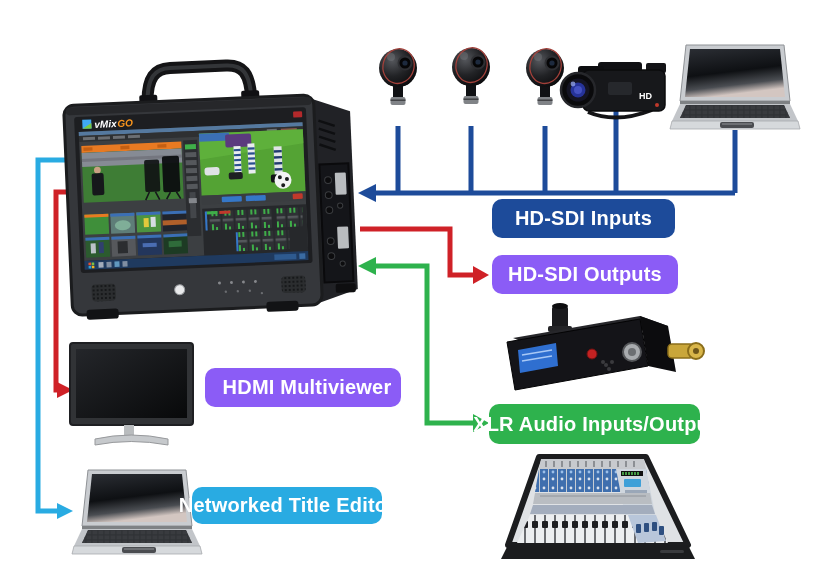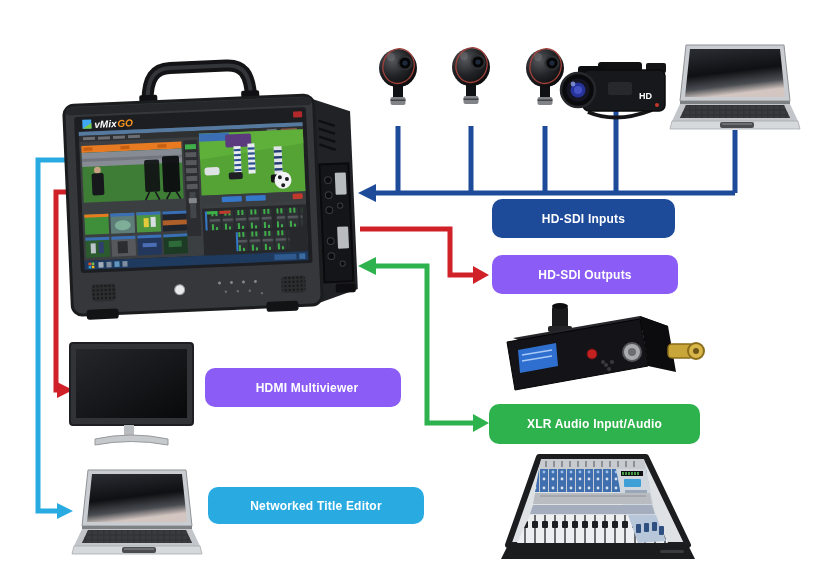--- a/index.html
+++ b/index.html
@@ -1,20 +1,20 @@
 <!DOCTYPE html>
 <html><head>
 <meta charset="utf-8">
 <style>
   html,body{margin:0;padding:0;background:#ffffff;}
   .stage{position:relative;width:824px;height:573px;background:#fff;overflow:hidden;
          font-family:"Liberation Sans",sans-serif;}
   .stage svg{position:absolute;left:0;top:0;}
   .label{position:absolute;display:flex;align-items:center;justify-content:center;
-         color:#fff;border-radius:10px;font-weight:600;font-size:12px;
+         color:#fff;border-radius:10px;font-weight:600;font-size:20px;
          letter-spacing:.2px;white-space:nowrap;}
   .label.navy{background:#1D4B9A;}
   .label.red{background:#8b5cf6;}
   .label.green{background:#2EB24D;}
   .label.cyan{background:#29ABE2;}
   .label.bold{font-weight:700;padding-left:8px;}
   .brandtext{font:italic 700 10px "Liberation Sans",sans-serif;fill:#ffffff;}
   .brandgo{fill:#F7941D;}
   .hdbadge{font:700 9px "Liberation Sans",sans-serif;fill:#ffffff;}
 </style>
@@ -359,17 +359,17 @@
     <rect x="660" y="550" width="24" height="3" rx="1.5" fill="#3a3b3e"></rect>
   </g>
 </svg>
 
 <div class="label navy" style="left:492px;top:199px;width:183px;height:39px;">HD-SDI Inputs</div>
 
 <div class="label red" style="left:492px;top:255px;width:186px;height:39px;">HD-SDI Outputs</div>
 
 <div class="label red bold" style="left:205px;top:368px;width:188px;height:39px;">HDMI Multiviewer</div>
 
-<div class="label green" style="left:489px;top:404px;width:211px;height:40px;">XLR Audio Input/Audio</div>
-
-<div class="label cyan" style="left:208px;top:487px;width:216px;height:37px;">Networked Title Editor</div>
+<div class="label green" style="left:489px;top:404px;width:211px;height:40px;">XLR Audio Inputs/Output</div>
+
+<div class="label cyan" style="left:192px;top:487px;width:190px;height:37px;">Networked Title Editor</div>
 
 </div>
 
 </body></html>

